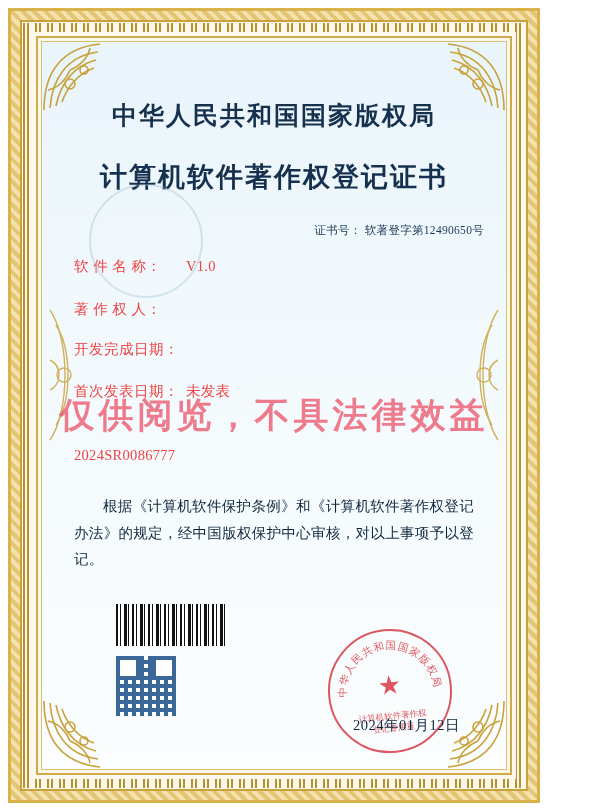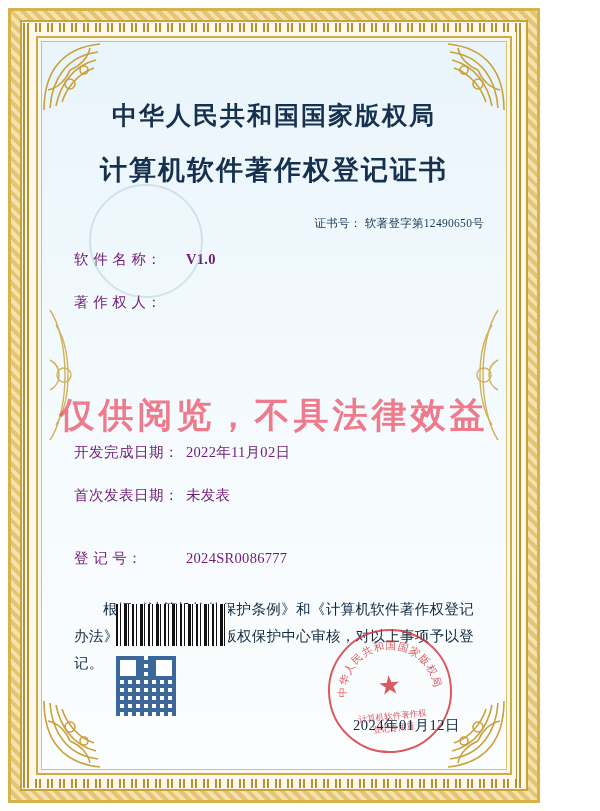--- a/index.html
+++ b/index.html
@@ -117,57 +117,57 @@
     color: #15314d;
     margin-top: 55px;
     font-family: "Liberation Serif", "DejaVu Serif", serif;
   }
   .title2 {
     text-align: center;
     font-size: 27px;
     font-weight: bold;
     letter-spacing: 2px;
     color: #15314d;
-    margin-top: 20px;
+    margin-top: 27px;
   }
 
   .certno {
     text-align: right;
     font-size: 11.5px;
     color: #1b3a56;
     margin-top: 28px;
     padding-right: 20px;
     letter-spacing: .3px;
   }
 
   .fields {
     margin-top: 18px;
     padding-left: 30px;
     padding-right: 22px;
-    color: #701a75;
+    color: #ef4444;
   }
   .field-row {
     display: flex;
     align-items: flex-start;
     margin-bottom: 21px;
     font-size: 14.5px;
     line-height: 1.5;
   }
   .field-label {
     width: 112px;
     flex: 0 0 112px;
     letter-spacing: .5px;
     white-space: nowrap;
   }
   .field-value {
     flex: 1;
     letter-spacing: .3px;
   }
-  .field-value .line2 { display: block; font-weight: bold; }
-  .gap-lg { margin-bottom: 38px; flex-direction: column; }
+  .field-value .line2 { display: block; }
+  .gap-lg { margin-bottom: 18px; }
 
   .paragraph {
     margin-top: 26px;
     padding-left: 30px;
     padding-right: 30px;
     font-size: 14.5px;
     line-height: 1.85;
     color: #10283f;
     text-align: justify;
     text-indent: 2em;
@@ -373,34 +373,32 @@
           <span class="line2">V1.0</span>
         </div>
       </div>
 
       <div class="field-row gap-lg">
         <div class="field-label">著 作 权 人：</div>
       </div>
 
       <div class="field-row">
         <div class="field-label">开发完成日期：</div>
-        <div class="field-value">2022年11月02日</div>
       </div>
 
       <div class="field-row">
         <div class="field-label">首次发表日期：</div>
         <div class="field-value">未发表</div>
       </div>
 
       <div class="field-row">
       </div>
 
 
       <div class="field-row">
-        <div class="field-label">登 记 号：</div>
         <div class="field-value">2024SR0086777</div>
       </div>
 
     </div>
 
     <div class="paragraph">根据《计算机软件保护条例》和《计算机软件著作权登记办法》的规定，经中国版权保护中心审核，对以上事项予以登记。</div>
 
     <div class="barcode"></div>
     <div class="qrcode"></div>
 

